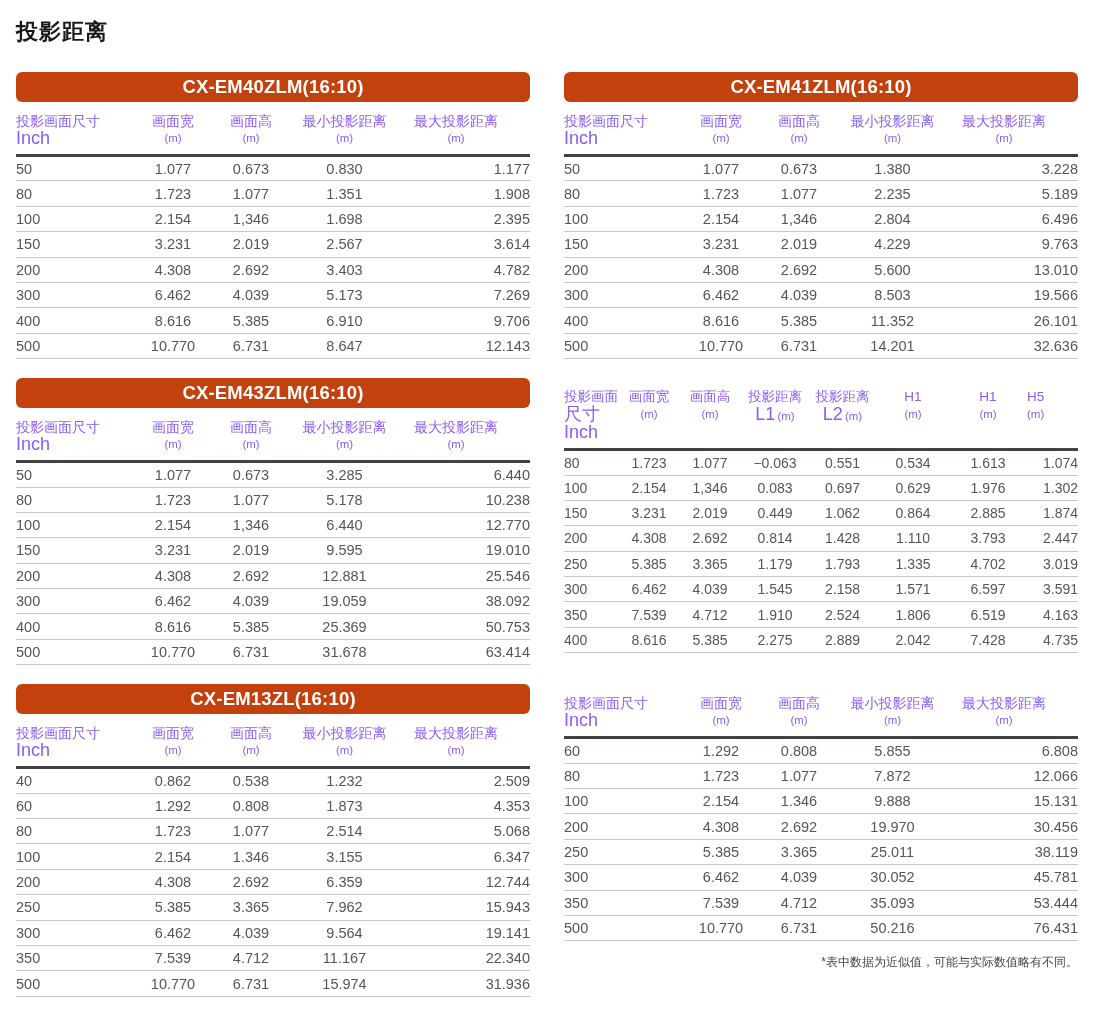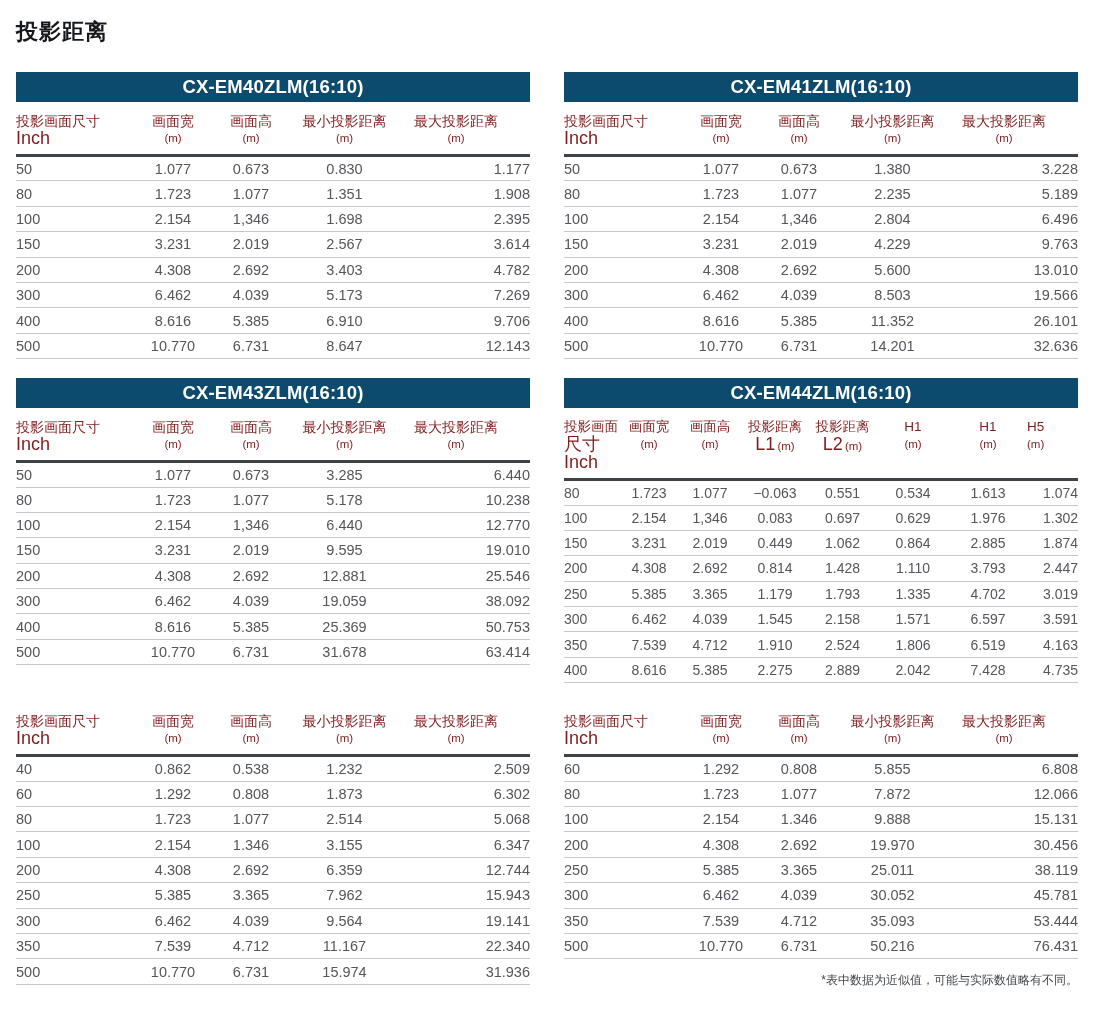--- a/index.html
+++ b/index.html
@@ -24,37 +24,38 @@
   .grid {
     display: grid;
     grid-template-columns: 514px 514px;
     column-gap: 34px;
     row-gap: 19px;
     align-items: start;
   }
 
   .bar {
     height: 30px;
-    background: #0c4a6e;
+    background: #c2410c;
     color: #ffffff;
     display: flex; align-items: center; justify-content: center;
     font-size: 18.5px;
     font-weight: 600;
     letter-spacing: 0.2px;
+    border-radius: 6px;
   }
 
   table { width: 514px; border-collapse: collapse; table-layout: fixed; }
 
   thead tr { border-bottom: 3px solid #3f4247; }
   thead th {
     vertical-align: top;
     padding: 10px 0 6px 0;
     font-weight: 400;
     text-align: center;
-    color: #7f1d1d;
+    color: #8b5cf6;
   }
   .lbl { font-size: 14px; line-height: 18px; }
   .sub { font-size: 11.5px; line-height: 16px; }
   .sub-big { font-size: 18px; margin-right: 2px; }
   .unit { font-size: 11.5px; }
 
   tbody td {
     height: 25.4px;
     border-bottom: 1px solid #c7c8ca;
     font-size: 14.5px;
@@ -366,23 +367,20 @@
               <td class="c1">10.770</td>
               <td class="c2">6.731</td>
               <td class="c3">31.678</td>
               <td class="c4">63.414</td>
             </tr>
           </tbody>
       </table>
     </section>
 
     <section class="spec-table">
-      <div class="bar">
-        <span>CX-EM44ZLM(16:10)</span>
-      </div>
       <table class="t8">
         <thead>
             <tr>
               <th class="c0">
                 <div class="lbl">投影画面</div>
                 <div class="sub"><span class="sub-big">尺寸Inch</span></div>
               </th>
               <th class="c1">
                 <div class="lbl">画面宽</div>
                 <div class="sub"><span class="unit">(m)</span></div>
@@ -492,20 +490,23 @@
               <td class="c4">2.889</td>
               <td class="c5">2.042</td>
               <td class="c6">7.428</td>
               <td class="c7">4.735</td>
             </tr>
           </tbody>
       </table>
     </section>
 
     <section class="spec-table">
+      <div class="bar">
+        <span>CX-EM13ZL(16:10)</span>
+      </div>
       <table class="t5">
         <thead>
             <tr>
               <th class="c0">
                 <div class="lbl">投影画面尺寸</div>
                 <div class="sub"><span class="sub-big">Inch</span></div>
               </th>
               <th class="c1">
                 <div class="lbl">画面宽</div>
                 <div class="sub"><span class="unit">(m)</span></div>
@@ -530,21 +531,21 @@
               <td class="c1">0.862</td>
               <td class="c2">0.538</td>
               <td class="c3">1.232</td>
               <td class="c4">2.509</td>
             </tr>
             <tr>
               <td class="c0">60</td>
               <td class="c1">1.292</td>
               <td class="c2">0.808</td>
               <td class="c3">1.873</td>
-              <td class="c4">6.302</td>
+              <td class="c4">4.353</td>
             </tr>
             <tr>
               <td class="c0">80</td>
               <td class="c1">1.723</td>
               <td class="c2">1.077</td>
               <td class="c3">2.514</td>
               <td class="c4">5.068</td>
             </tr>
             <tr>
               <td class="c0">100</td>

